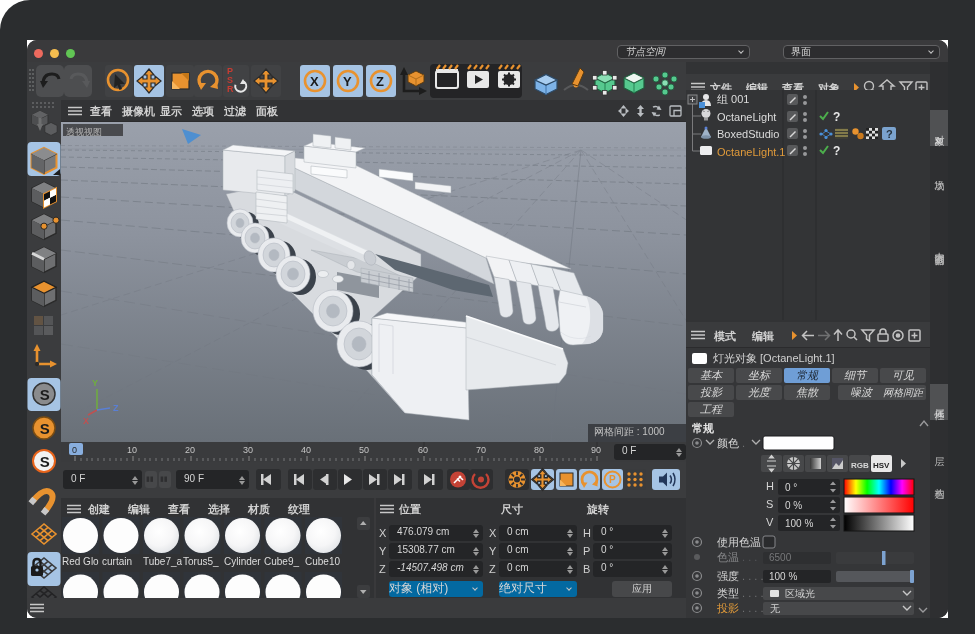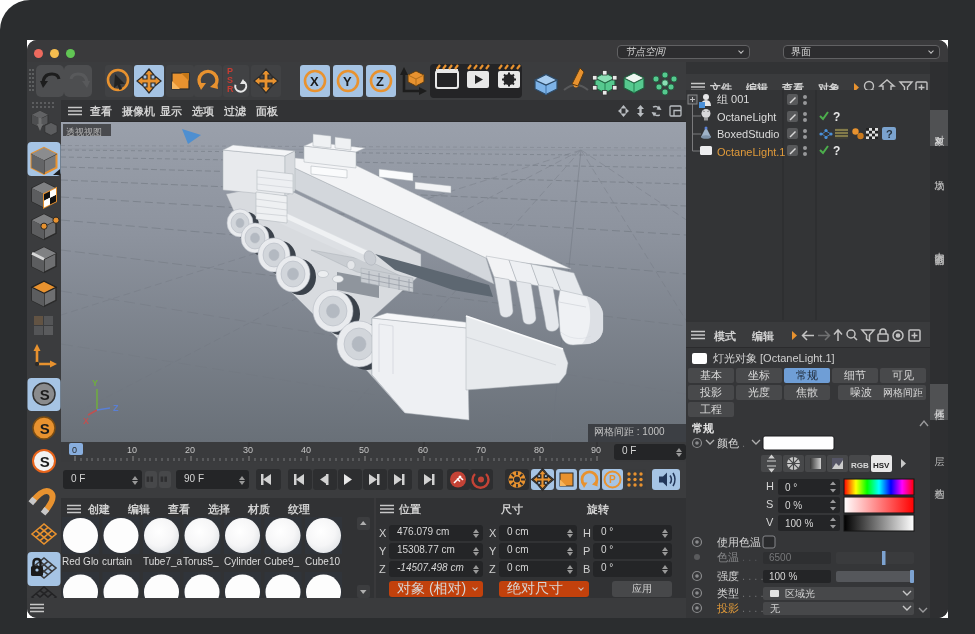--- a/index.html
+++ b/index.html
@@ -29,23 +29,23 @@
 #statusbar{left:0;top:558px;width:659px;height:20px;background:#3a3b3d;}
 
 #rightcol{left:659px;top:22px;width:262px;height:556px;background:#323335;}
 .spinfield{position:absolute;background:#242527;border-radius:3px;color:#d6d6d6;font-size:10px;line-height:14px;padding-left:8px;}
 .spinfield:before{content:"";position:absolute;right:4px;top:50%;margin-top:-7px;border:3px solid transparent;border-bottom:4px solid #999;}
 .spinfield:after{content:"";position:absolute;right:4px;top:50%;margin-top:1px;border:3px solid transparent;border-top:4px solid #999;}
 .minibtn{position:absolute;background:#47484a;border-radius:3px;}
 .minibtn:after{content:"▮▮";color:#2e2e30;font-size:7px;position:absolute;left:1px;top:4px;}
 .menuword{position:absolute;top:4px;color:#d0d0d0;font-size:11px;font-weight:bold;white-space:nowrap;}
 .vtab{position:absolute;left:0;width:18px;color:#b8b8b8;font-size:10px;writing-mode:vertical-rl;text-align:center;letter-spacing:1px;}
-.drop{position:absolute;background:#c2410c;border-radius:3px;color:#d6d6d6;font-size:14px;line-height:15px;padding-left:8px;}
+.drop{position:absolute;background:#0369a1;border-radius:3px;color:#d6d6d6;font-size:12px;line-height:15px;padding-left:0;}
 .btn{position:absolute;background:#47484a;border-radius:3px;color:#d6d6d6;font-size:10px;line-height:15px;text-align:center;}
-.atab{position:absolute;width:46px;height:15px;background:#48494b;border-radius:2px;color:#d8d8d8;font-size:11px;text-align:center;line-height:15px;}
+.atab{position:absolute;width:46px;height:15px;background:#48494b;border-radius:2px;color:#d8d8d8;font-size:11px;text-align:center;line-height:15px;font-style:italic;}
 .atab.sel{background:#6f9ed6;color:#1c2530;}
 </style></head>
 <body>
 <div id="backdrop"></div>
 <div id="sheet"></div>
 <div id="win">
   <div class="abs" id="titlebar">
     <div class="tl" style="left:7px;background:#ed6a5e;"></div>
     <div class="tl" style="left:23px;background:#f5bd4f;"></div>
     <div class="tl" style="left:39px;background:#61c554;"></div>
@@ -489,21 +489,21 @@
         <line x1="36" y1="288" x2="36" y2="267" stroke="#6fae3e" stroke-width="1.5"></line>
         <line x1="36" y1="288" x2="27" y2="293" stroke="#c05050" stroke-width="1.5"></line>
         <line x1="36" y1="288" x2="49" y2="286" stroke="#5a7fd4" stroke-width="1.5"></line>
         <text x="31" y="264" fill="#6fae3e">Y</text>
         <text x="22" y="302" fill="#c05050">X</text>
         <text x="52" y="289" fill="#5a7fd4">Z</text>
       </g>
 
       <polygon points="121,7 140,13 127,22" fill="#4e8fd0"></polygon>
     </svg>
-    <div style="position:absolute;left:2px;top:2px;background:rgba(62,63,65,0.88);color:#b4b4b4;font-size:9px;padding:2px 3px;width:48px;height:12px;overflow:hidden;white-space:nowrap;">透视视图</div>
+    <div style="position:absolute;left:2px;top:2px;background:rgba(62,63,65,0.88);color:#b4b4b4;font-size:9px;padding:2px 3px;width:60px;height:12px;overflow:hidden;white-space:nowrap;">透视视图</div>
     <div style="position:absolute;left:527px;top:302px;background:rgba(54,56,60,0.88);color:#c2c2c2;font-size:10px;padding:1px 6px 2px;">网格间距 : 1000 cm</div>
   </div>
   <div class="abs" id="ruler">
     <svg width="625" height="20" viewBox="0 0 625 20">
       <rect width="625" height="20" fill="#3a3b3d"></rect>
       <rect x="8" y="1" width="14" height="12" rx="2" fill="#88aede"></rect>
       <path d="M188 0 V20 M363 0 V20 M536 0 V20" stroke="#2e2f31" stroke-width="1"></path>
       <g font-size="9" fill="#c6c6c6">
         <text x="11" y="11" fill="#26282a">0</text>
           <text x="66" y="11">10</text>
@@ -735,21 +735,21 @@
       <div class="spinfield" style="left:13px;top:27px;width:94px;height:16px;">476.079 cm</div>
       <div class="spinfield" style="left:123px;top:27px;width:78px;height:16px;">0 cm</div>
       <div class="spinfield" style="left:217px;top:27px;width:79px;height:16px;">0 °</div>
       <div class="spinfield" style="left:13px;top:45px;width:94px;height:16px;">15308.77 cm</div>
       <div class="spinfield" style="left:123px;top:45px;width:78px;height:16px;">0 cm</div>
       <div class="spinfield" style="left:217px;top:45px;width:79px;height:16px;">0 °</div>
       <div class="spinfield" style="left:13px;top:63px;width:94px;height:16px;font-style:italic;">-14507.498 cm</div>
       <div class="spinfield" style="left:123px;top:63px;width:78px;height:16px;">0 cm</div>
       <div class="spinfield" style="left:217px;top:63px;width:79px;height:16px;">0 °</div>
       <div class="drop" style="left:13px;top:83px;width:94px;height:16px;">对象 (相对)<span class="chev">⌄</span></div>
-      <div class="drop" style="left:123px;top:83px;width:90px;height:16px;">绝对尺寸<span class="chev">⌄</span></div>
+      <div class="drop" style="left:123px;top:83px;width:78px;height:16px;">绝对尺寸<span class="chev">⌄</span></div>
       <div class="btn" style="left:236px;top:83px;width:60px;height:16px;">应用</div>
     </div>
   </div>
   <div class="abs" id="statusbar">
     <svg width="14" height="10" style="position:absolute;left:3px;top:5px">
         <g stroke="#c8c8c8" stroke-width="1.6">
           <path d="M0 1.5 H14 M0 5 H14 M0 8.5 H14"></path>
         </g>
       </svg>
   </div>

